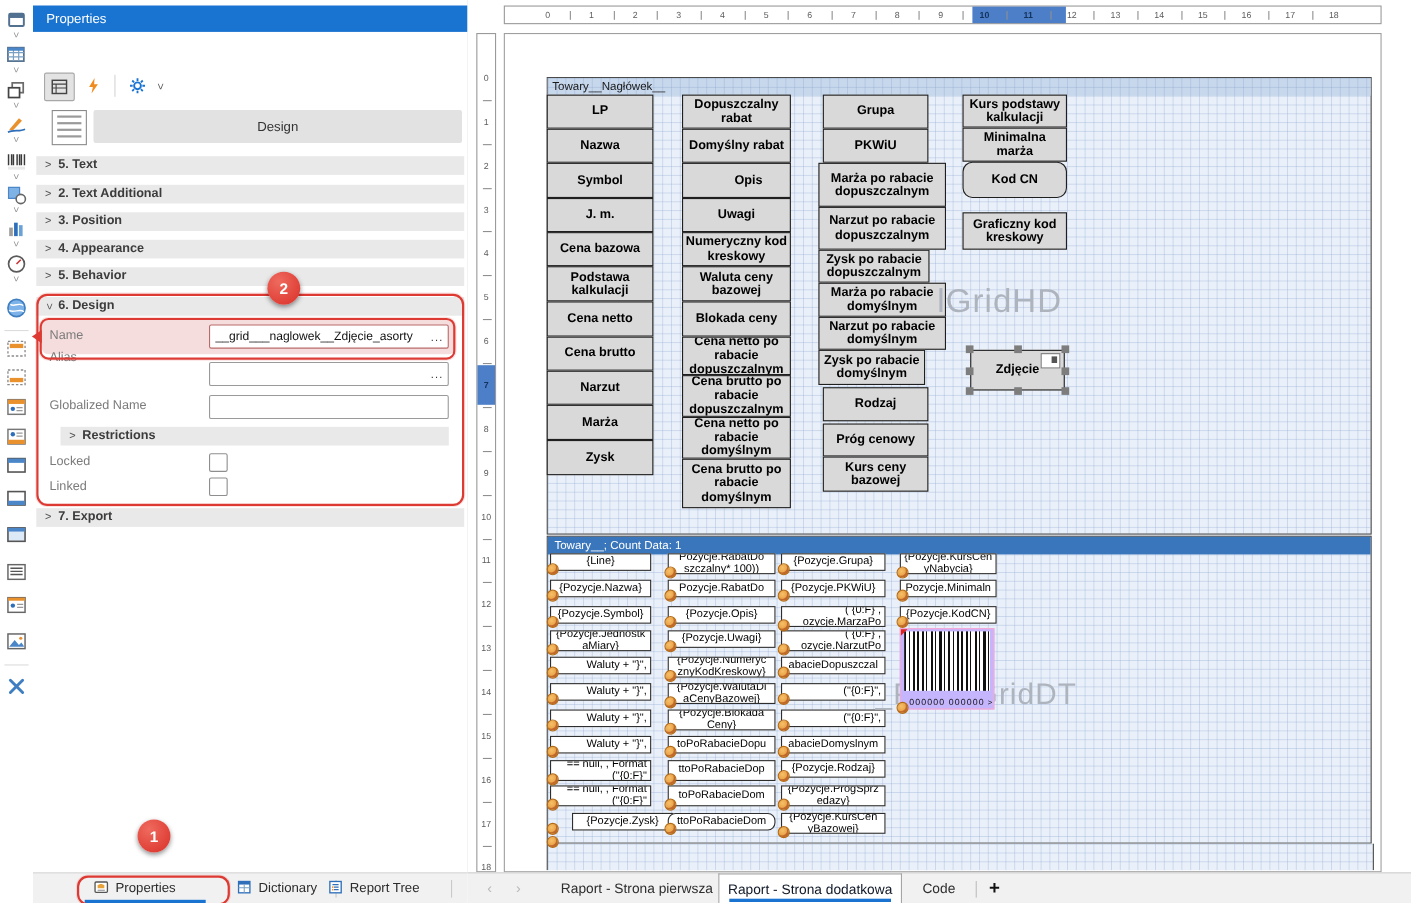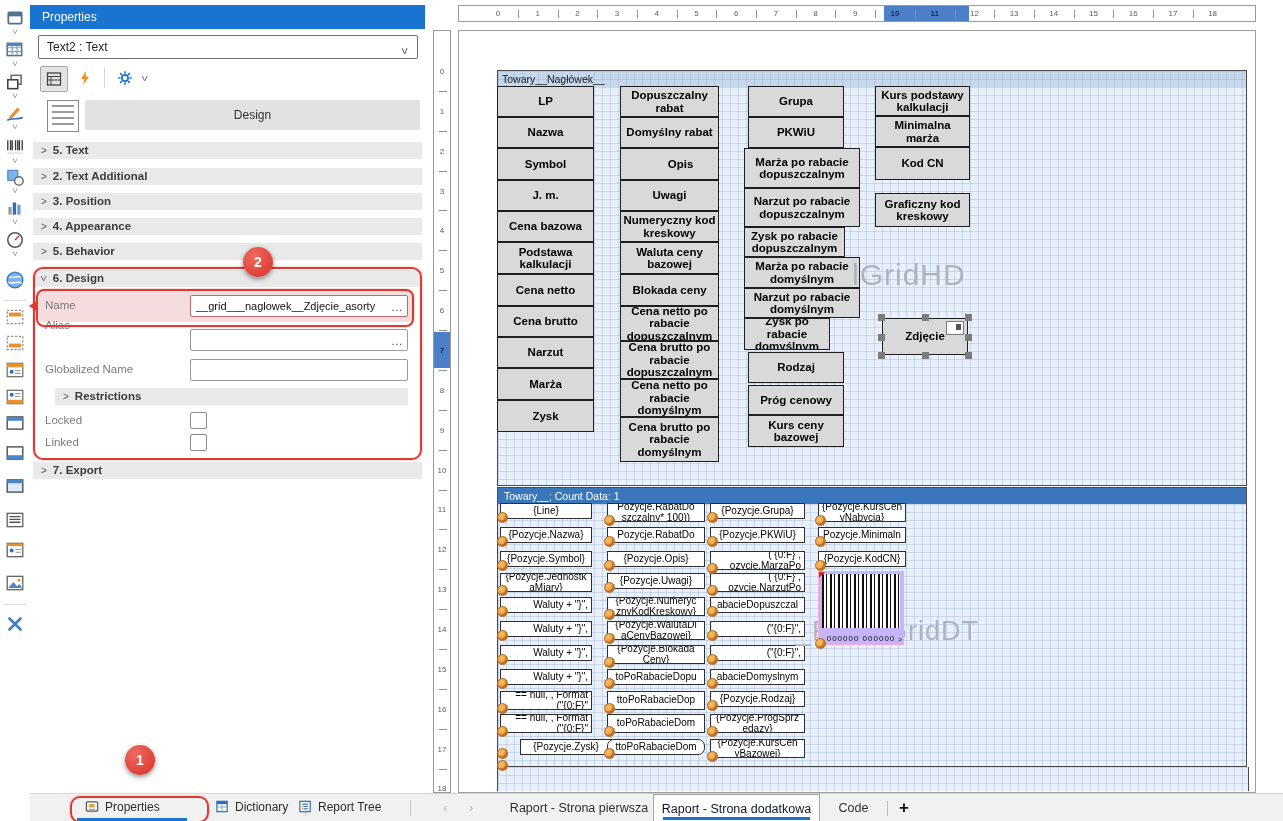--- a/index.html
+++ b/index.html
@@ -221,24 +221,20 @@
       <div class="tbx-sep" style="top: 604px;"></div>
       <div class="tbx-ic" style="top: 614px;">
         <svg viewBox="0 0 18 18">
           <path d="M4 4 L14 14 M14 4 L4 14" stroke="#3f7fc1" stroke-width="2.4" stroke-linecap="round"></path>
         </svg>
       </div>
     </div>
 
   <div id="props" class="abs">
     <div id="props-header">Properties</div>
-    <div id="comp-select">
-      <span>Text2 : Text</span>
-      <span class="chev">&gt;</span>
-    </div>
     <div class="ptool-btn ptool-sel" style="left:10px;">
       <svg viewBox="0 0 16 16">
           <rect x="1.5" y="2" width="13" height="12" fill="none" stroke="#444" stroke-width="1.3"></rect>
           <path d="M1.5 5.5h13M1.5 9h13M5 5.5v8.5" stroke="#444" stroke-width="1"></path>
         </svg>
     </div>
     <div class="ptool-btn" style="left:42px;">
       <svg viewBox="0 0 16 16">
           <polygon points="9,1 4,9 7.4,9 6.2,15 12,6.6 8.6,6.6" fill="#f08c1e"></polygon>
         </svg>
@@ -448,27 +444,27 @@
         <div class="cell-h" style="left: 195px; top: 341px; width: 99px; height: 38px;">Cena brutto po rabacie dopuszczalnym</div>
         <div class="cell-h" style="left: 195px; top: 379px; width: 99px; height: 38px;">Cena netto po rabacie domyślnym</div>
         <div class="cell-h" style="left: 195px; top: 417px; width: 99px; height: 45px;">Cena brutto po rabacie domyślnym</div>
         <div class="cell-h" style="left: 323px; top: 86px; width: 96px; height: 31px;">Grupa</div>
         <div class="cell-h" style="left: 323px; top: 117px; width: 96px; height: 31px;">PKWiU</div>
         <div class="cell-h" style="left: 319px; top: 188px; width: 116px; height: 39px;">Narzut po rabacie dopuszczalnym</div>
         <div class="cell-h" style="left: 319px; top: 148px; width: 116px; height: 40px;">Marża po rabacie dopuszczalnym</div>
         <div class="cell-h" style="left: 319px; top: 227px; width: 101px; height: 30px;">Zysk po rabacie dopuszczalnym</div>
         <div class="cell-h" style="left: 319px; top: 257px; width: 116px; height: 31px;">Marża po rabacie domyślnym</div>
         <div class="cell-h" style="left: 319px; top: 288px; width: 116px; height: 30px;">Narzut po rabacie domyślnym</div>
-        <div class="cell-h" style="left: 319px; top: 318px; width: 86px; height: 32px;">Zysk po rabacie domyślnym</div>
+        <div class="cell-h" style="left: 319px; top: 318px; width: 97px; height: 32px;">Zysk po rabacie domyślnym</div>
         <div class="cell-h" style="left: 323px; top: 352px; width: 96px; height: 31px;">Rodzaj</div>
         <div class="cell-h" style="left: 323px; top: 385px; width: 96px; height: 30px;">Próg cenowy</div>
         <div class="cell-h" style="left: 323px; top: 415px; width: 96px; height: 32px;">Kurs ceny bazowej</div>
         <div class="cell-h" style="left: 450px; top: 86px; width: 95px; height: 30px;">Kurs podstawy kalkulacji</div>
         <div class="cell-h" style="left: 450px; top: 116px; width: 95px; height: 31px;">Minimalna marża</div>
-        <div class="cell-h" style="left: 450px; top: 147px; width: 95px; height: 33px;">Kod CN</div>
+        <div class="cell-h" style="left: 450px; top: 147px; width: 95px; height: 33px; border-radius: 9px;">Kod CN</div>
         <div class="cell-h" style="left: 450px; top: 193px; width: 95px; height: 34px;">Graficzny kod kreskowy</div>
         <div class="cell-h" style="left: 457px; top: 318px; width: 86px; height: 37px;">Zdjęcie</div>
         <div class="handle" style="left: 453px; top: 314px;"></div>
         <div class="handle" style="left: 453px; top: 333.5px;"></div>
         <div class="handle" style="left: 453px; top: 352px;"></div>
         <div class="handle" style="left: 497px; top: 314px;"></div>
         <div class="handle" style="left: 497px; top: 352px;"></div>
         <div class="handle" style="left: 540px; top: 314px;"></div>
         <div class="handle" style="left: 540px; top: 333.5px;"></div>
         <div class="handle" style="left: 540px; top: 352px;"></div>

